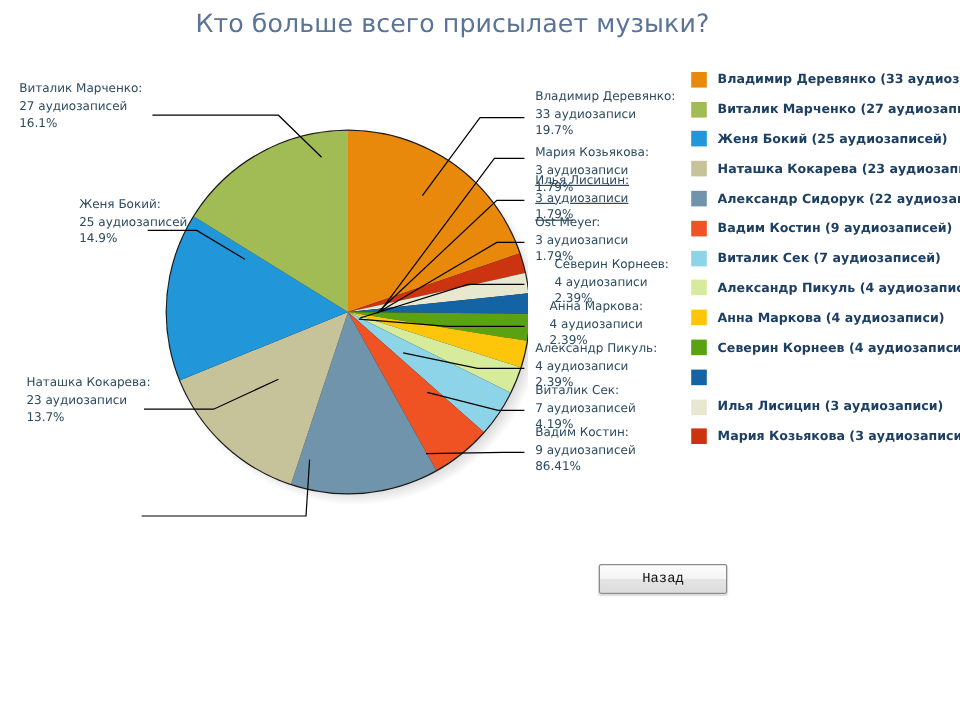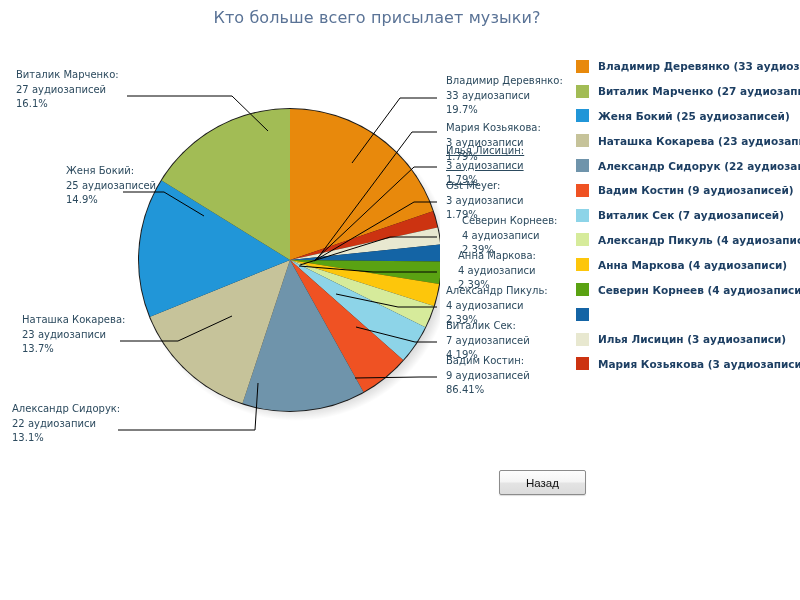--- a/index.html
+++ b/index.html
@@ -17,21 +17,21 @@
   }
 
   
   #chart-title {
     position: absolute;
     left: 0;
     top: 8px;
     width: 754px;
     text-align: center;
     font-family: "DejaVu Sans", "Liberation Sans", sans-serif;
-    font-size: 16px;
+    font-size: 21px;
     font-weight: normal;
     color: #5a7396;
     letter-spacing: 0.1px;
     white-space: nowrap;
   }
 
   
   #pie-svg {
     position: absolute;
     left: 120px;
@@ -74,26 +74,26 @@
     color: #1d3f63;
     white-space: nowrap;
     overflow: hidden;
   }
 
   
   #back-button {
     position: absolute;
     left: 499px;
     top: 470px;
-    width: 87px;
+    width: 107px;
     height: 25px;
     border: 1px solid #8b8b8b;
     border-radius: 2px;
     background: linear-gradient(to bottom, #fdfdfd 0%, #f4f4f4 48%, #e4e4e4 52%, #dcdcdc 100%);
-    font-family: Liberation Sans, sans-serif;
+    font-family: Liberation Mono, monospace;
     font-size: 11.5px;
     color: #111111;
     cursor: pointer;
     padding: 0;
     box-shadow: 0 1px 1px rgba(0,0,0,0.14);
   }
 </style>
 </head>
 <body>
 
@@ -160,25 +160,20 @@
     <span class="ln">25 аудиозаписей</span>
     <span class="ln">14.9%</span>
   </div>
 
   <div class="callout" style="left:22px;top:313px;text-align:left;">
     <span class="ln">Наташка Кокарева:</span>
     <span class="ln">23 аудиозаписи</span>
     <span class="ln">13.7%</span>
   </div>
 
-  <div class="callout" style="left:12px;top:402px;text-align:left;">
-    <span class="ln">Александр Сидорук:</span>
-    <span class="ln">22 аудиозаписи</span>
-    <span class="ln">13.1%</span>
-  </div>
 
   <div class="callout" style="left:446px;top:74px;">
     <span class="ln">Владимир Деревянко:</span>
     <span class="ln">33 аудиозаписи</span>
     <span class="ln">19.7%</span>
   </div>
 
   <div class="callout" style="left:446px;top:121px;">
     <span class="ln">Мария Козьякова:</span>
     <span class="ln">3 аудиозаписи</span>

